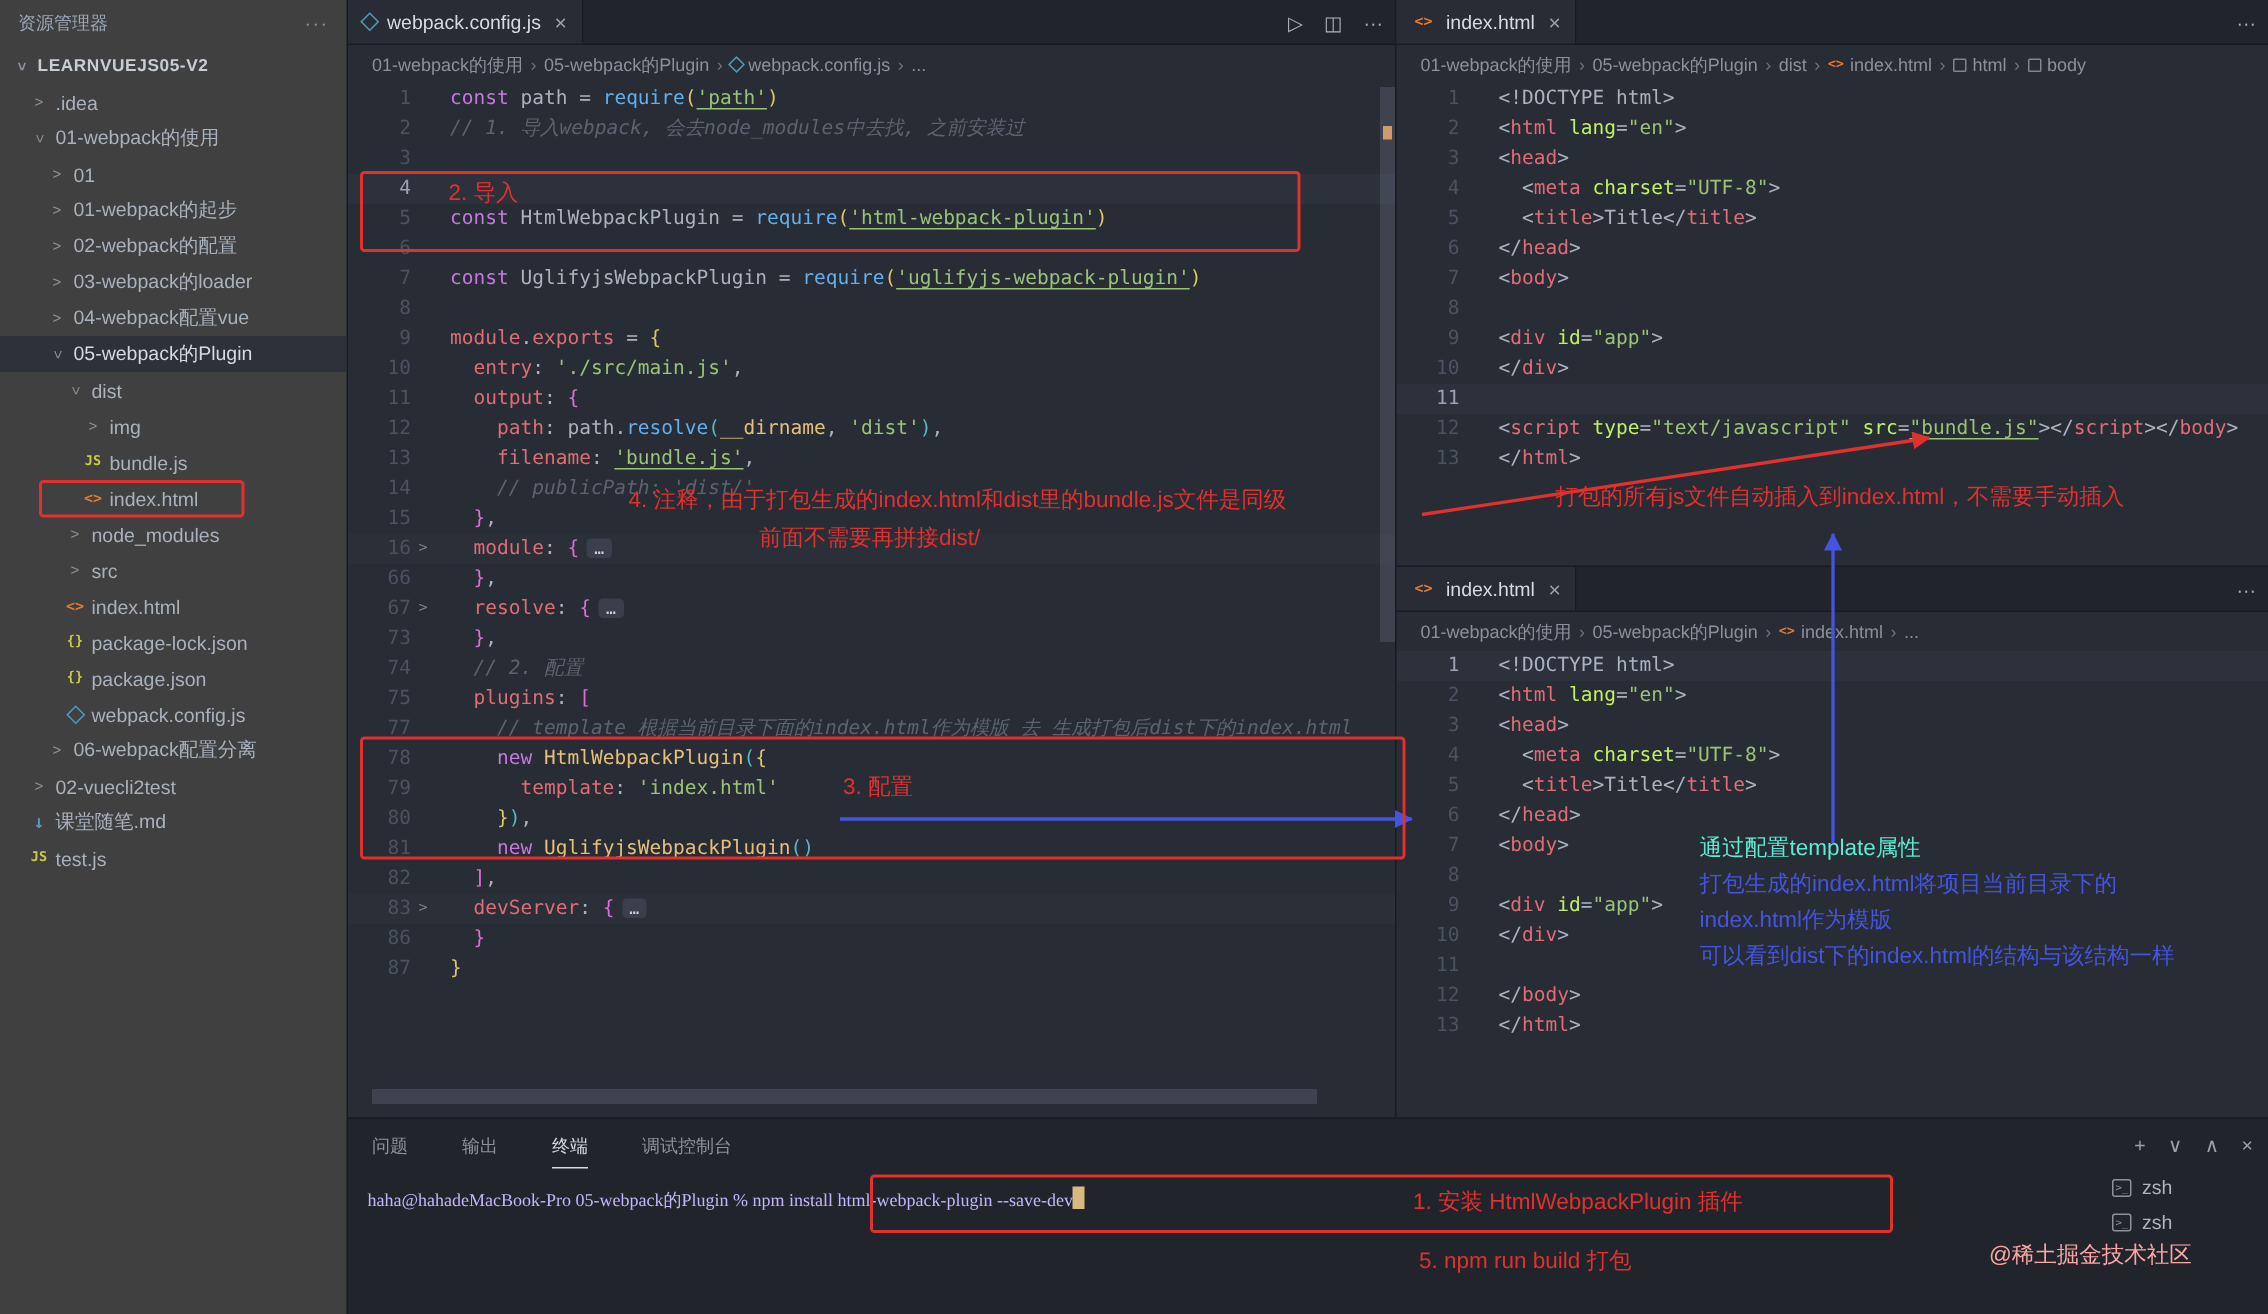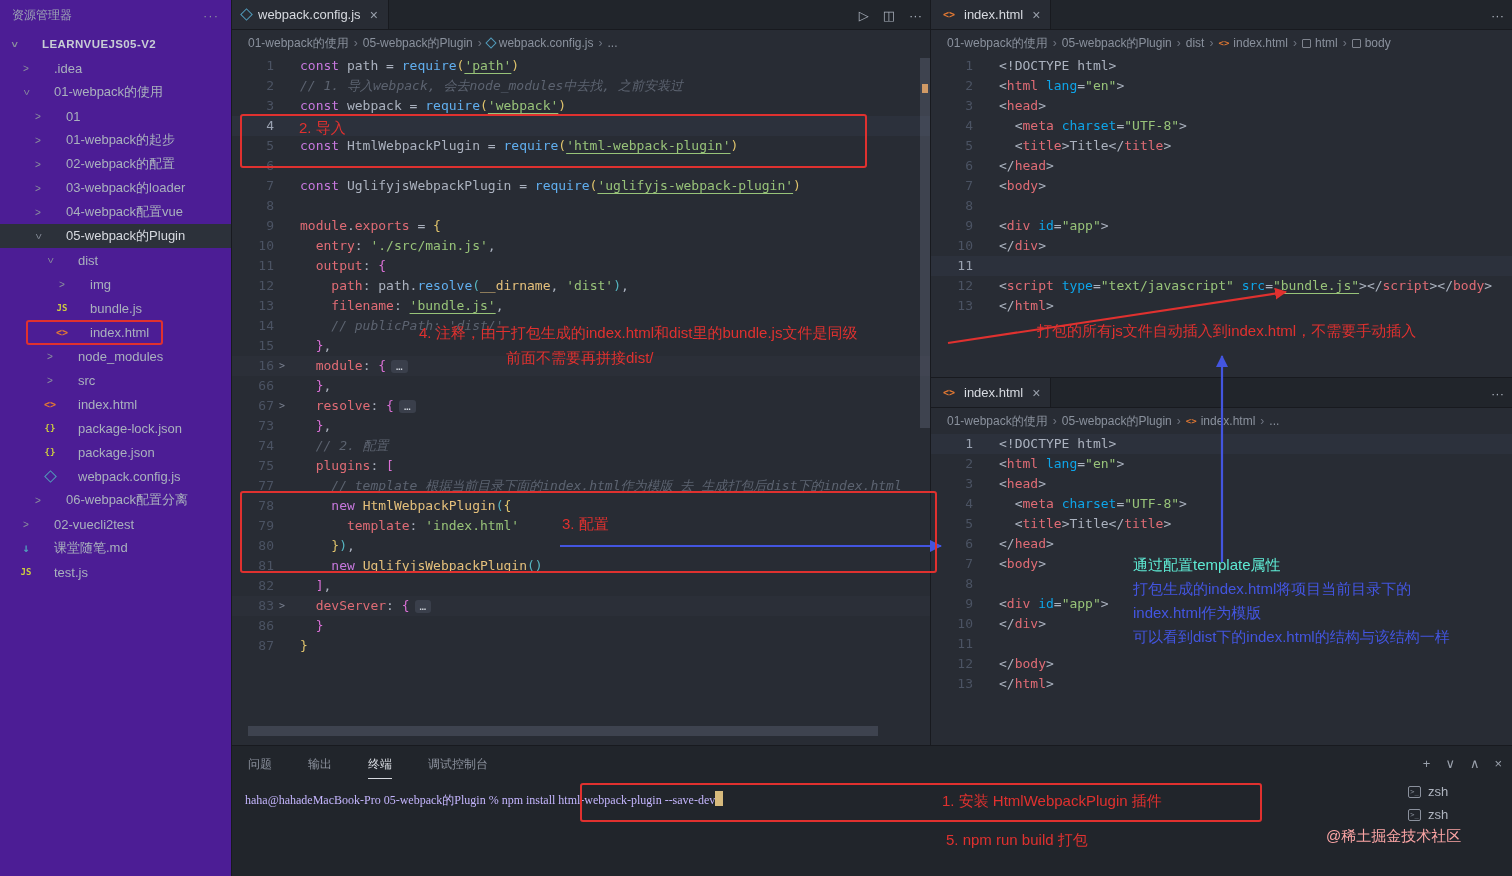--- a/index.html
+++ b/index.html
@@ -1,34 +1,34 @@
 <!DOCTYPE html>
 <html><head>
 <meta charset="utf-8">
 <style>
   * { margin:0; padding:0; box-sizing:border-box; }
   html,body { width:1512px; height:876px; overflow:hidden; }
   body { background:#282c34; font-family:"Liberation Sans",sans-serif; color:#abb2bf; position:relative; }
 
   
-  .sidebar { position:absolute; left:0; top:0; width:232px; height:876px; background:#4c1d95; border-right:1px solid #181a1f; overflow:hidden; }
+  .sidebar { position:absolute; left:0; top:0; width:232px; height:876px; background:#404040; border-right:1px solid #181a1f; overflow:hidden; }
   .sb-header { height:30px; display:flex; align-items:center; justify-content:space-between; padding:0 12px; font-size:12px; color:#9da5b4; }
   .sb-more { color:#8b919d; font-size:13px; letter-spacing:1px; cursor:pointer; }
   .tree { position:absolute; top:32px; left:0; right:0; }
   .tree-row { height:24px; display:flex; align-items:center; font-size:13px; color:#a9b1bd; white-space:nowrap; cursor:pointer; }
   .tree-row.selected { background:#2c313a; color:#d7dae0; }
   .tree-row.root { font-weight:bold; font-size:11.5px; letter-spacing:.4px; color:#c8cdd5; }
   .chev { width:16px; flex:none; text-align:center; color:#8b919d; font-size:10px; display:inline-block; }
   .chev.down { transform:rotate(90deg); }
   .fi { width:16px; flex:none; text-align:center; font-size:9px; font-weight:bold; font-family:"DejaVu Sans Mono",monospace; }
   .fi.js,.fi.json { color:#cbcb41; }
   .fi.html { color:#e37933; font-size:10px; }
   .fi.md { color:#519aba; font-size:12px; }
   .wp-icon { width:9px; height:9px; border:1.5px solid #519aba; transform:rotate(45deg); display:inline-block; flex:none; }
-  .tree-row .lbl { margin-left:20px; }
+  .tree-row .lbl { margin-left:3px; }
 
   
   .egroup { position:absolute; background:#282c34; overflow:hidden; }
   .center  { left:232px; top:0;    width:698px; height:745px; }
   .rtop    { left:930px; top:0;    width:582px; height:377px; border-left:1px solid #181a1f; }
   .rbottom { left:930px; top:377px; width:582px; height:368px; border-left:1px solid #181a1f; border-top:1px solid #181a1f; }
   .tabbar { height:30px; background:#21252b; display:flex; align-items:stretch; border-bottom:1px solid #181a1f; position:relative; }
   .tab { display:flex; align-items:center; gap:7px; padding:0 10px; background:#282c34; color:#d7dae0; font-size:13px; border-right:1px solid #181a1f; }
   .tab .close { color:#9aa1ac; font-size:14px; margin-left:2px; cursor:pointer; }
   .tab-actions { position:absolute; right:8px; top:0; height:30px; display:flex; align-items:center; gap:14px; color:#aab1bc; font-size:13px; }
@@ -47,21 +47,21 @@
   .cl .fa { width:16px; flex:none; text-align:center; color:#7a8190; font-size:10px; }
   .cl .t { padding-left:10px; }
   .cl.cur { background:#2c313c; }
   .cl.cur .g { color:#9aa2b1; }
   .cl.dim { background:rgba(44,49,58,.7); }
 
   .tk-k { color:#c678dd; } .tk-d { color:#abb2bf; } .tk-f { color:#61afef; }
   .tk-c { color:#e5c07b; } .tk-s { color:#98c379; }
   .tk-u { color:#98c379; text-decoration:underline; text-underline-offset:3px; }
   .tk-m { color:#5c6370; font-style:italic; } .tk-r { color:#e06c75; }
-  .tk-a { color:#0ea5e9;margin-top:24px; } .tk-p { color:#abb2bf; }
+  .tk-a { color:#bef264;margin-top:24px; } .tk-p { color:#abb2bf; }
   .tk-b1 { color:#e0c46c; } .tk-b2 { color:#da70d6; } .tk-b3 { color:#56b6c2; }
   .foldbadge { background:#3a3f4b; color:#cfd4dc; border-radius:3px; padding:0 5px; margin-left:5px; font-size:11px; }
 
   .vscroll { position:absolute; right:0; top:58px; width:10px; height:370px; background:rgba(121,131,151,.28); }
   .vmark { position:absolute; right:2px; top:84px; width:6px; height:9px; background:#d19a66; }
   .hscroll { position:absolute; left:16px; top:726px; width:630px; height:10px; background:rgba(121,131,151,.28); }
 
   
   .panel { position:absolute; left:232px; top:745px; width:1280px; height:131px; background:#21252b; border-top:1px solid #181a1f; }
   .ptabs { display:flex; gap:36px; padding:10px 0 0 16px; font-size:12px; }
@@ -204,21 +204,21 @@
       <span class="bitem">05-webpack的Plugin</span>
       <span class="bsep">›</span>
       <span class="bic webpack"></span>
       <span class="bitem">webpack.config.js</span>
       <span class="bsep">›</span>
       <span class="bitem">...</span>
     </div>
   <div class="code">
       <div class="cl"><span class="g">1</span><span class="fa"></span><span class="t"><span class="tk-k">const</span><span class="tk-d"> path = </span><span class="tk-f">require</span><span class="tk-b1">(</span><span class="tk-u">'path'</span><span class="tk-b1">)</span></span></div>
       <div class="cl"><span class="g">2</span><span class="fa"></span><span class="t"><span class="tk-m">// 1. 导入webpack, 会去node_modules中去找, 之前安装过</span></span></div>
-      <div class="cl"><span class="g">3</span><span class="fa"></span><span class="t"><span class="tk-k">const</span><span class="tk-d"> webpack = </span><span class="tk-f">require</span><span class="tk-b1">(</span><span class="tk-u">'webpack'</span><span class="tk-b1">)</span></span></div>
+      <div class="cl"><span class="g">3</span><span class="fa"></span></div>
       <div class="cl cur"><span class="g">4</span><span class="fa"></span><span class="t"></span></div>
       <div class="cl"><span class="g">5</span><span class="fa"></span><span class="t"><span class="tk-k">const</span><span class="tk-d"> HtmlWebpackPlugin = </span><span class="tk-f">require</span><span class="tk-b1">(</span><span class="tk-u">'html-webpack-plugin'</span><span class="tk-b1">)</span></span></div>
       <div class="cl"><span class="g">6</span><span class="fa"></span><span class="t"></span></div>
       <div class="cl"><span class="g">7</span><span class="fa"></span><span class="t"><span class="tk-k">const</span><span class="tk-d"> UglifyjsWebpackPlugin = </span><span class="tk-f">require</span><span class="tk-b1">(</span><span class="tk-u">'uglifyjs-webpack-plugin'</span><span class="tk-b1">)</span></span></div>
       <div class="cl"><span class="g">8</span><span class="fa"></span><span class="t"></span></div>
       <div class="cl"><span class="g">9</span><span class="fa"></span><span class="t"><span class="tk-r">module</span><span class="tk-p">.</span><span class="tk-r">exports</span><span class="tk-d"> = </span><span class="tk-b1">{</span></span></div>
       <div class="cl"><span class="g">10</span><span class="fa"></span><span class="t"><span class="tk-r">  entry</span><span class="tk-p">: </span><span class="tk-s">'./src/main.js'</span><span class="tk-p">,</span></span></div>
       <div class="cl"><span class="g">11</span><span class="fa"></span><span class="t"><span class="tk-r">  output</span><span class="tk-p">: </span><span class="tk-b2">{</span></span></div>
       <div class="cl"><span class="g">12</span><span class="fa"></span><span class="t"><span class="tk-r">    path</span><span class="tk-p">: </span><span class="tk-d">path</span><span class="tk-p">.</span><span class="tk-f">resolve</span><span class="tk-b3">(</span><span class="tk-c">__dirname</span><span class="tk-p">, </span><span class="tk-s">'dist'</span><span class="tk-b3">)</span><span class="tk-p">,</span></span></div>
       <div class="cl"><span class="g">13</span><span class="fa"></span><span class="t"><span class="tk-r">    filename</span><span class="tk-p">: </span><span class="tk-u">'bundle.js'</span><span class="tk-p">,</span></span></div>

